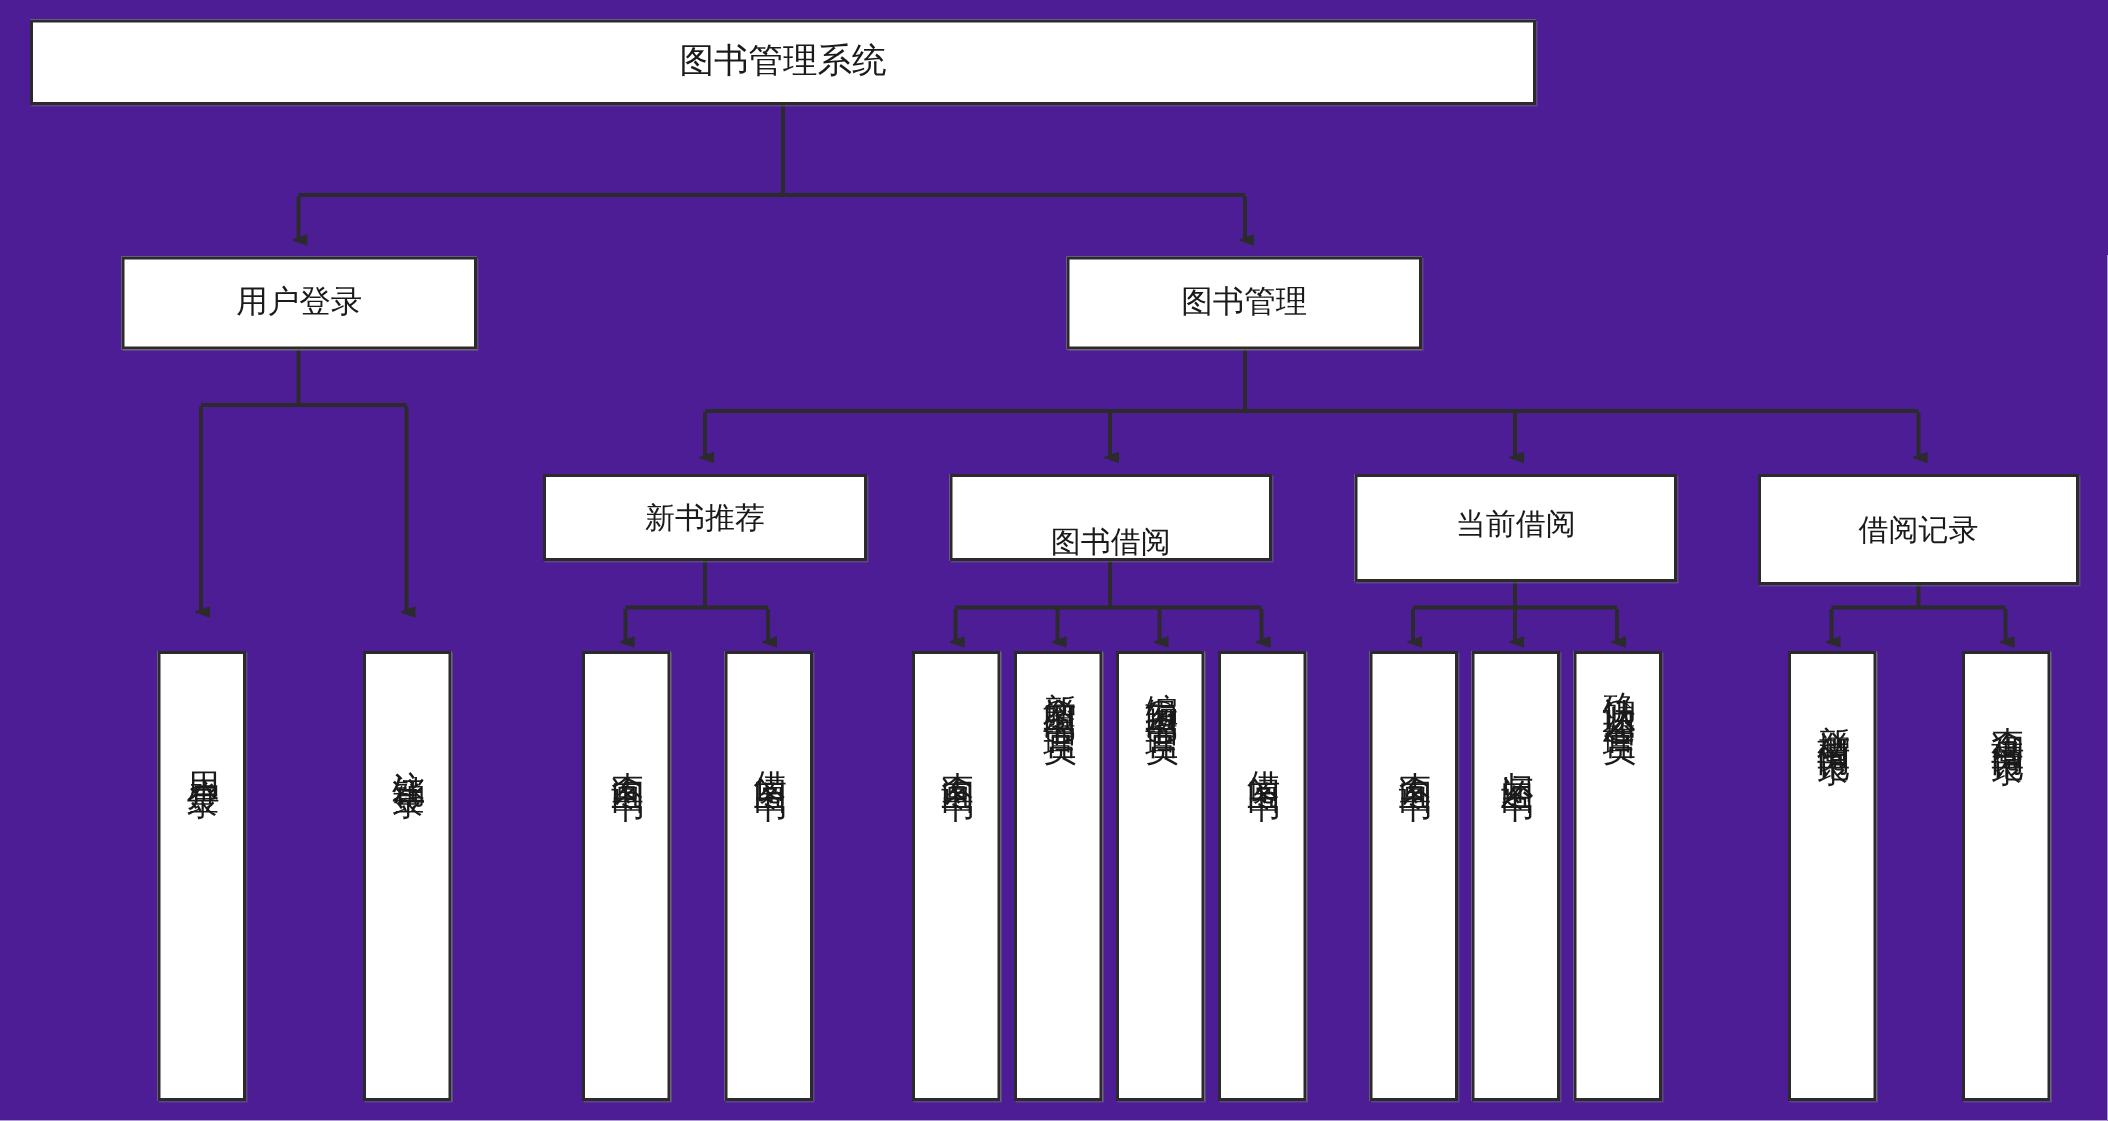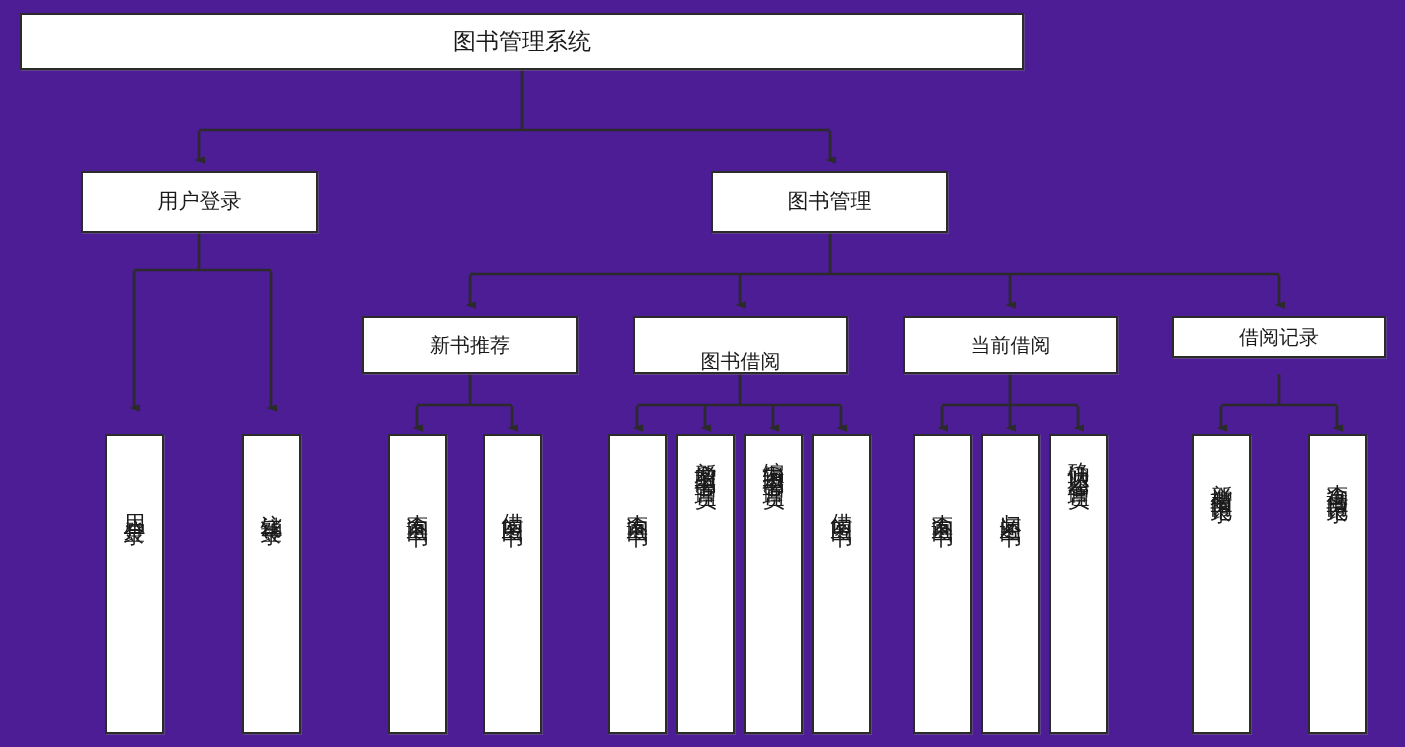--- a/index.html
+++ b/index.html
@@ -140,25 +140,25 @@
   </div>
 
   <div class="node l3" style="left:362px; top:316px; width:216px; height:58px;">
     <span class="label">新书推荐</span>
   </div>
 
   <div class="node l3" style="left:633px; top:316px; width:215px; height:58px;align-items:flex-end;">
     <span class="label">图书借阅</span>
   </div>
 
-  <div class="node l3" style="left:903px; top:316px; width:215px; height:58px;">
+  <div class="node l3" style="left:903px; top:316px; width:215px; height:72px;font-family:Liberation Mono, monospace;">
     <span class="label">当前借阅</span>
   </div>
 
-  <div class="node l3" style="left:1172px; top:316px; width:214px; height:42px;align-items:center;">
+  <div class="node l3" style="left:1172px; top:316px; width:214px; height:74px;align-items:center;">
     <span class="label">借阅记录</span>
   </div>
 
   <div class="node leaf" style="left:105px; top:434px; width:59px; height:300px; padding-top:60px;">
     <span class="label">用户登录</span>
   </div>
 
   <div class="node leaf" style="left:242px; top:434px; width:59px; height:300px; padding-top:60px;">
     <span class="label">注销登录</span>
   </div>

